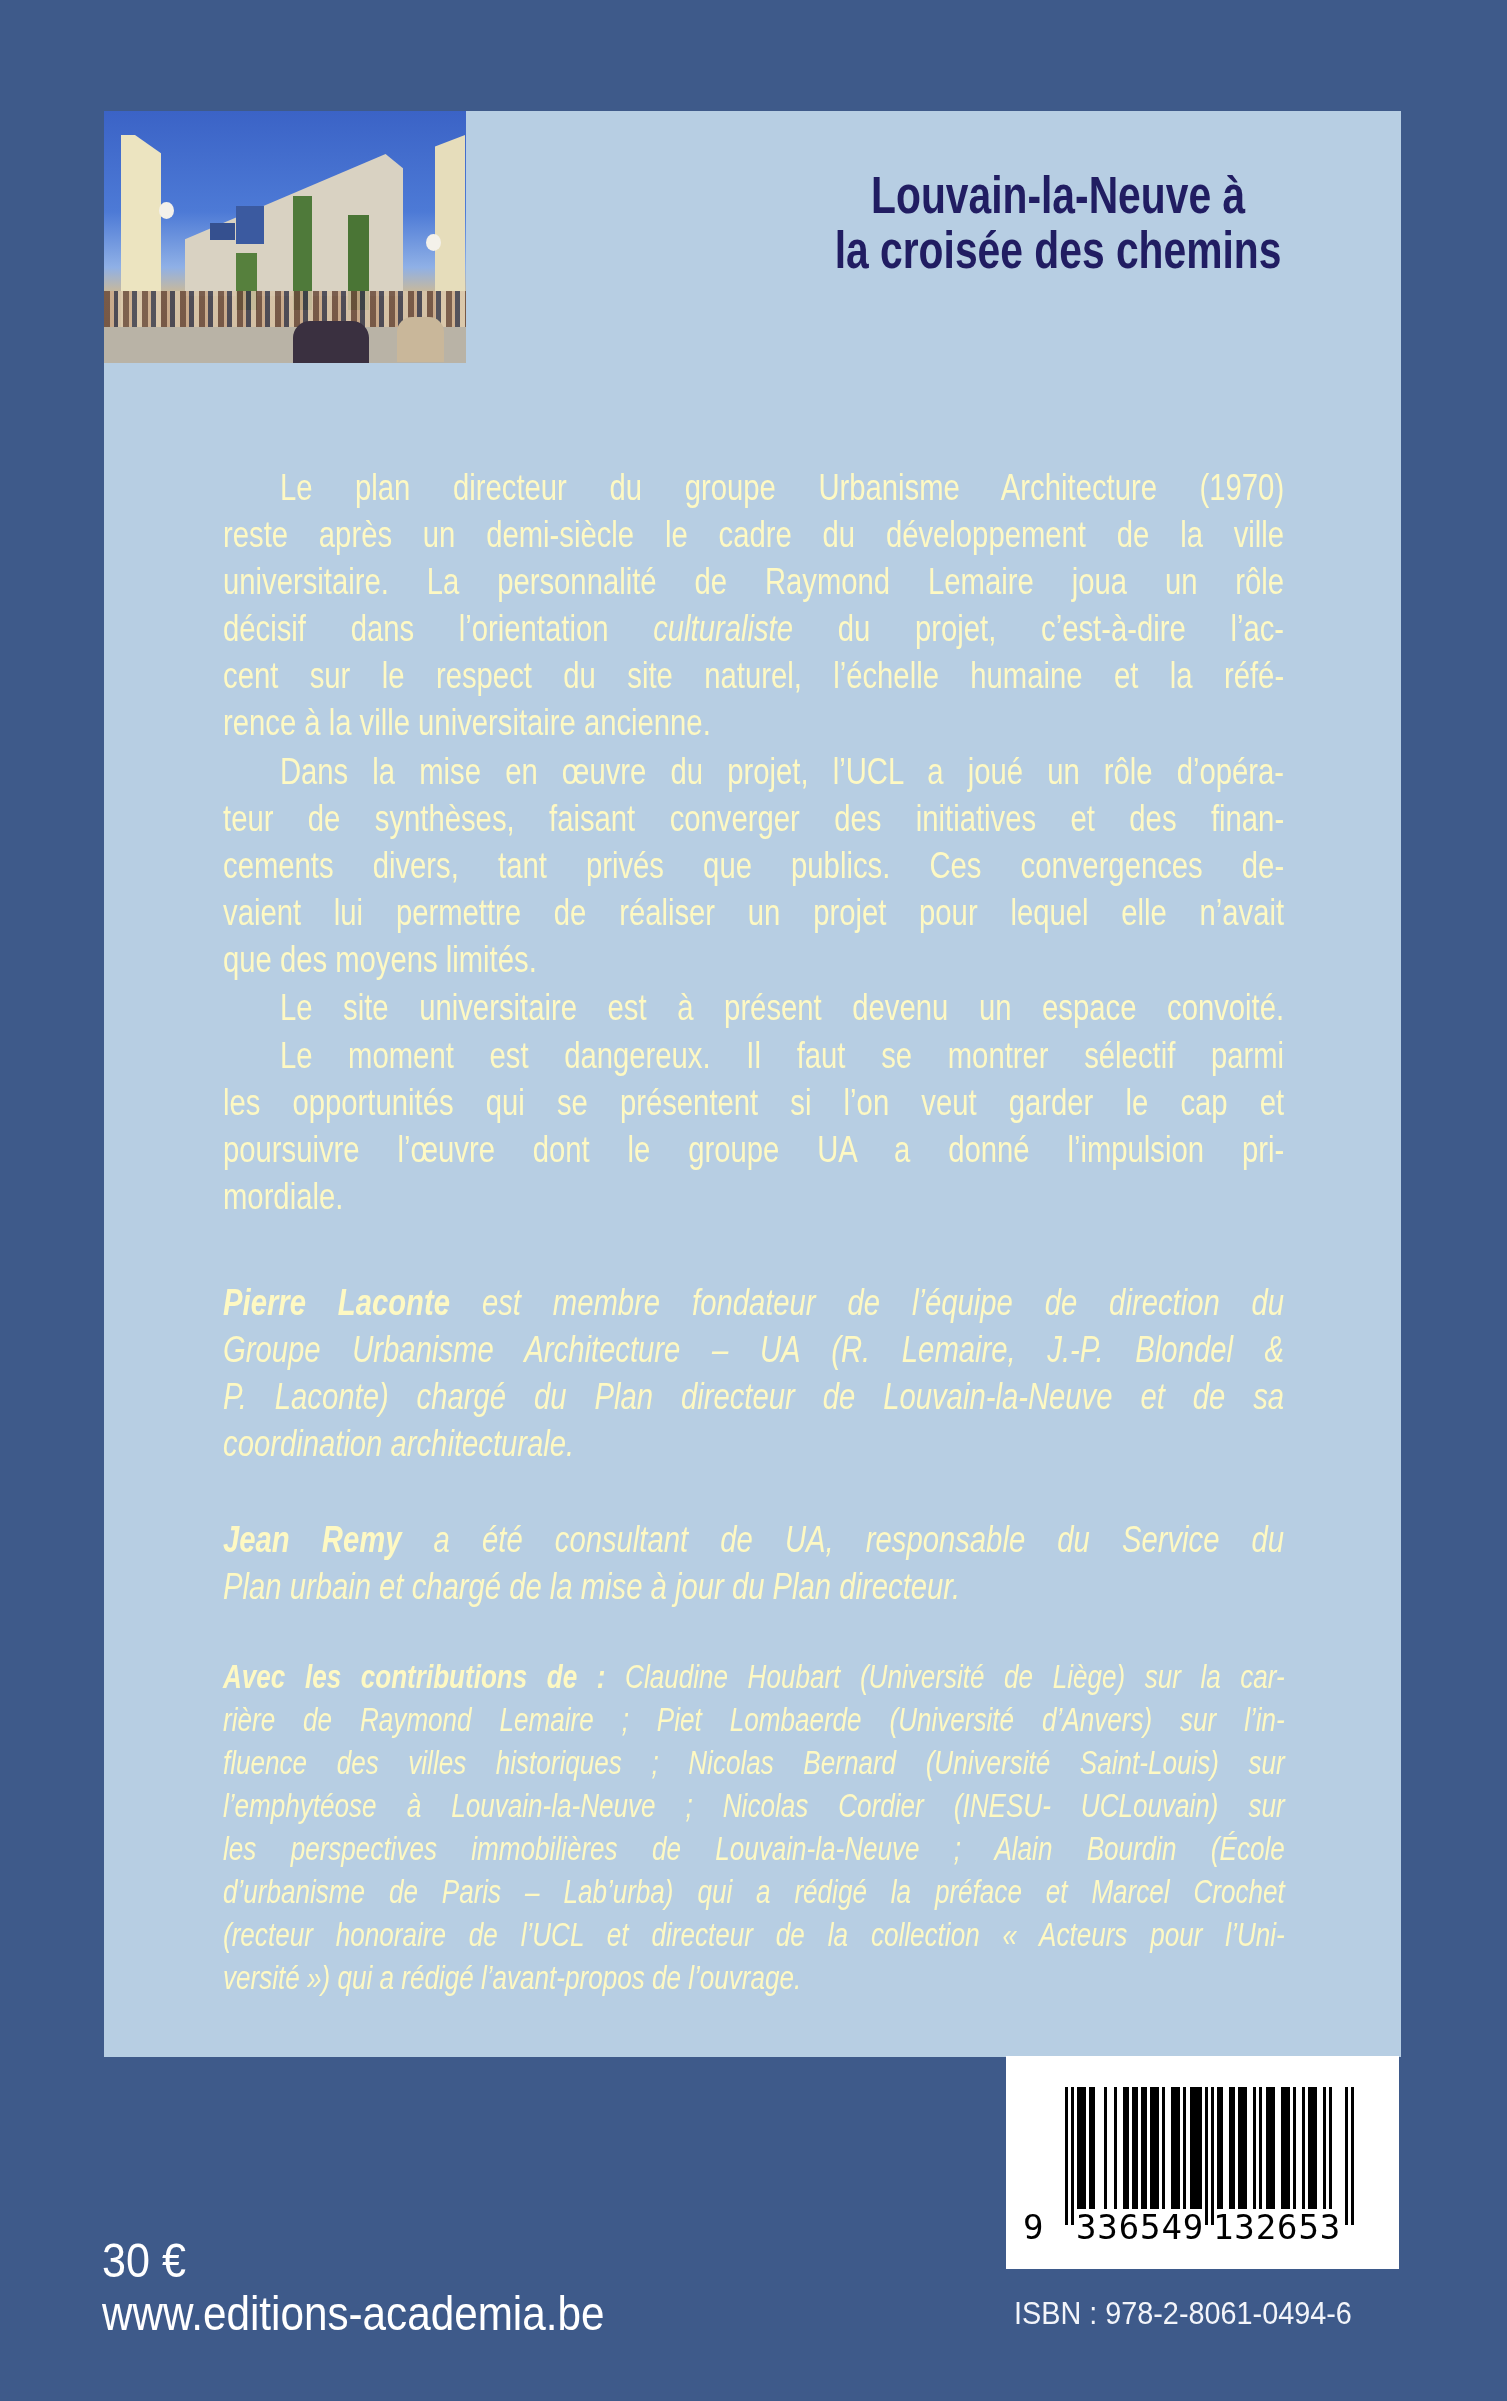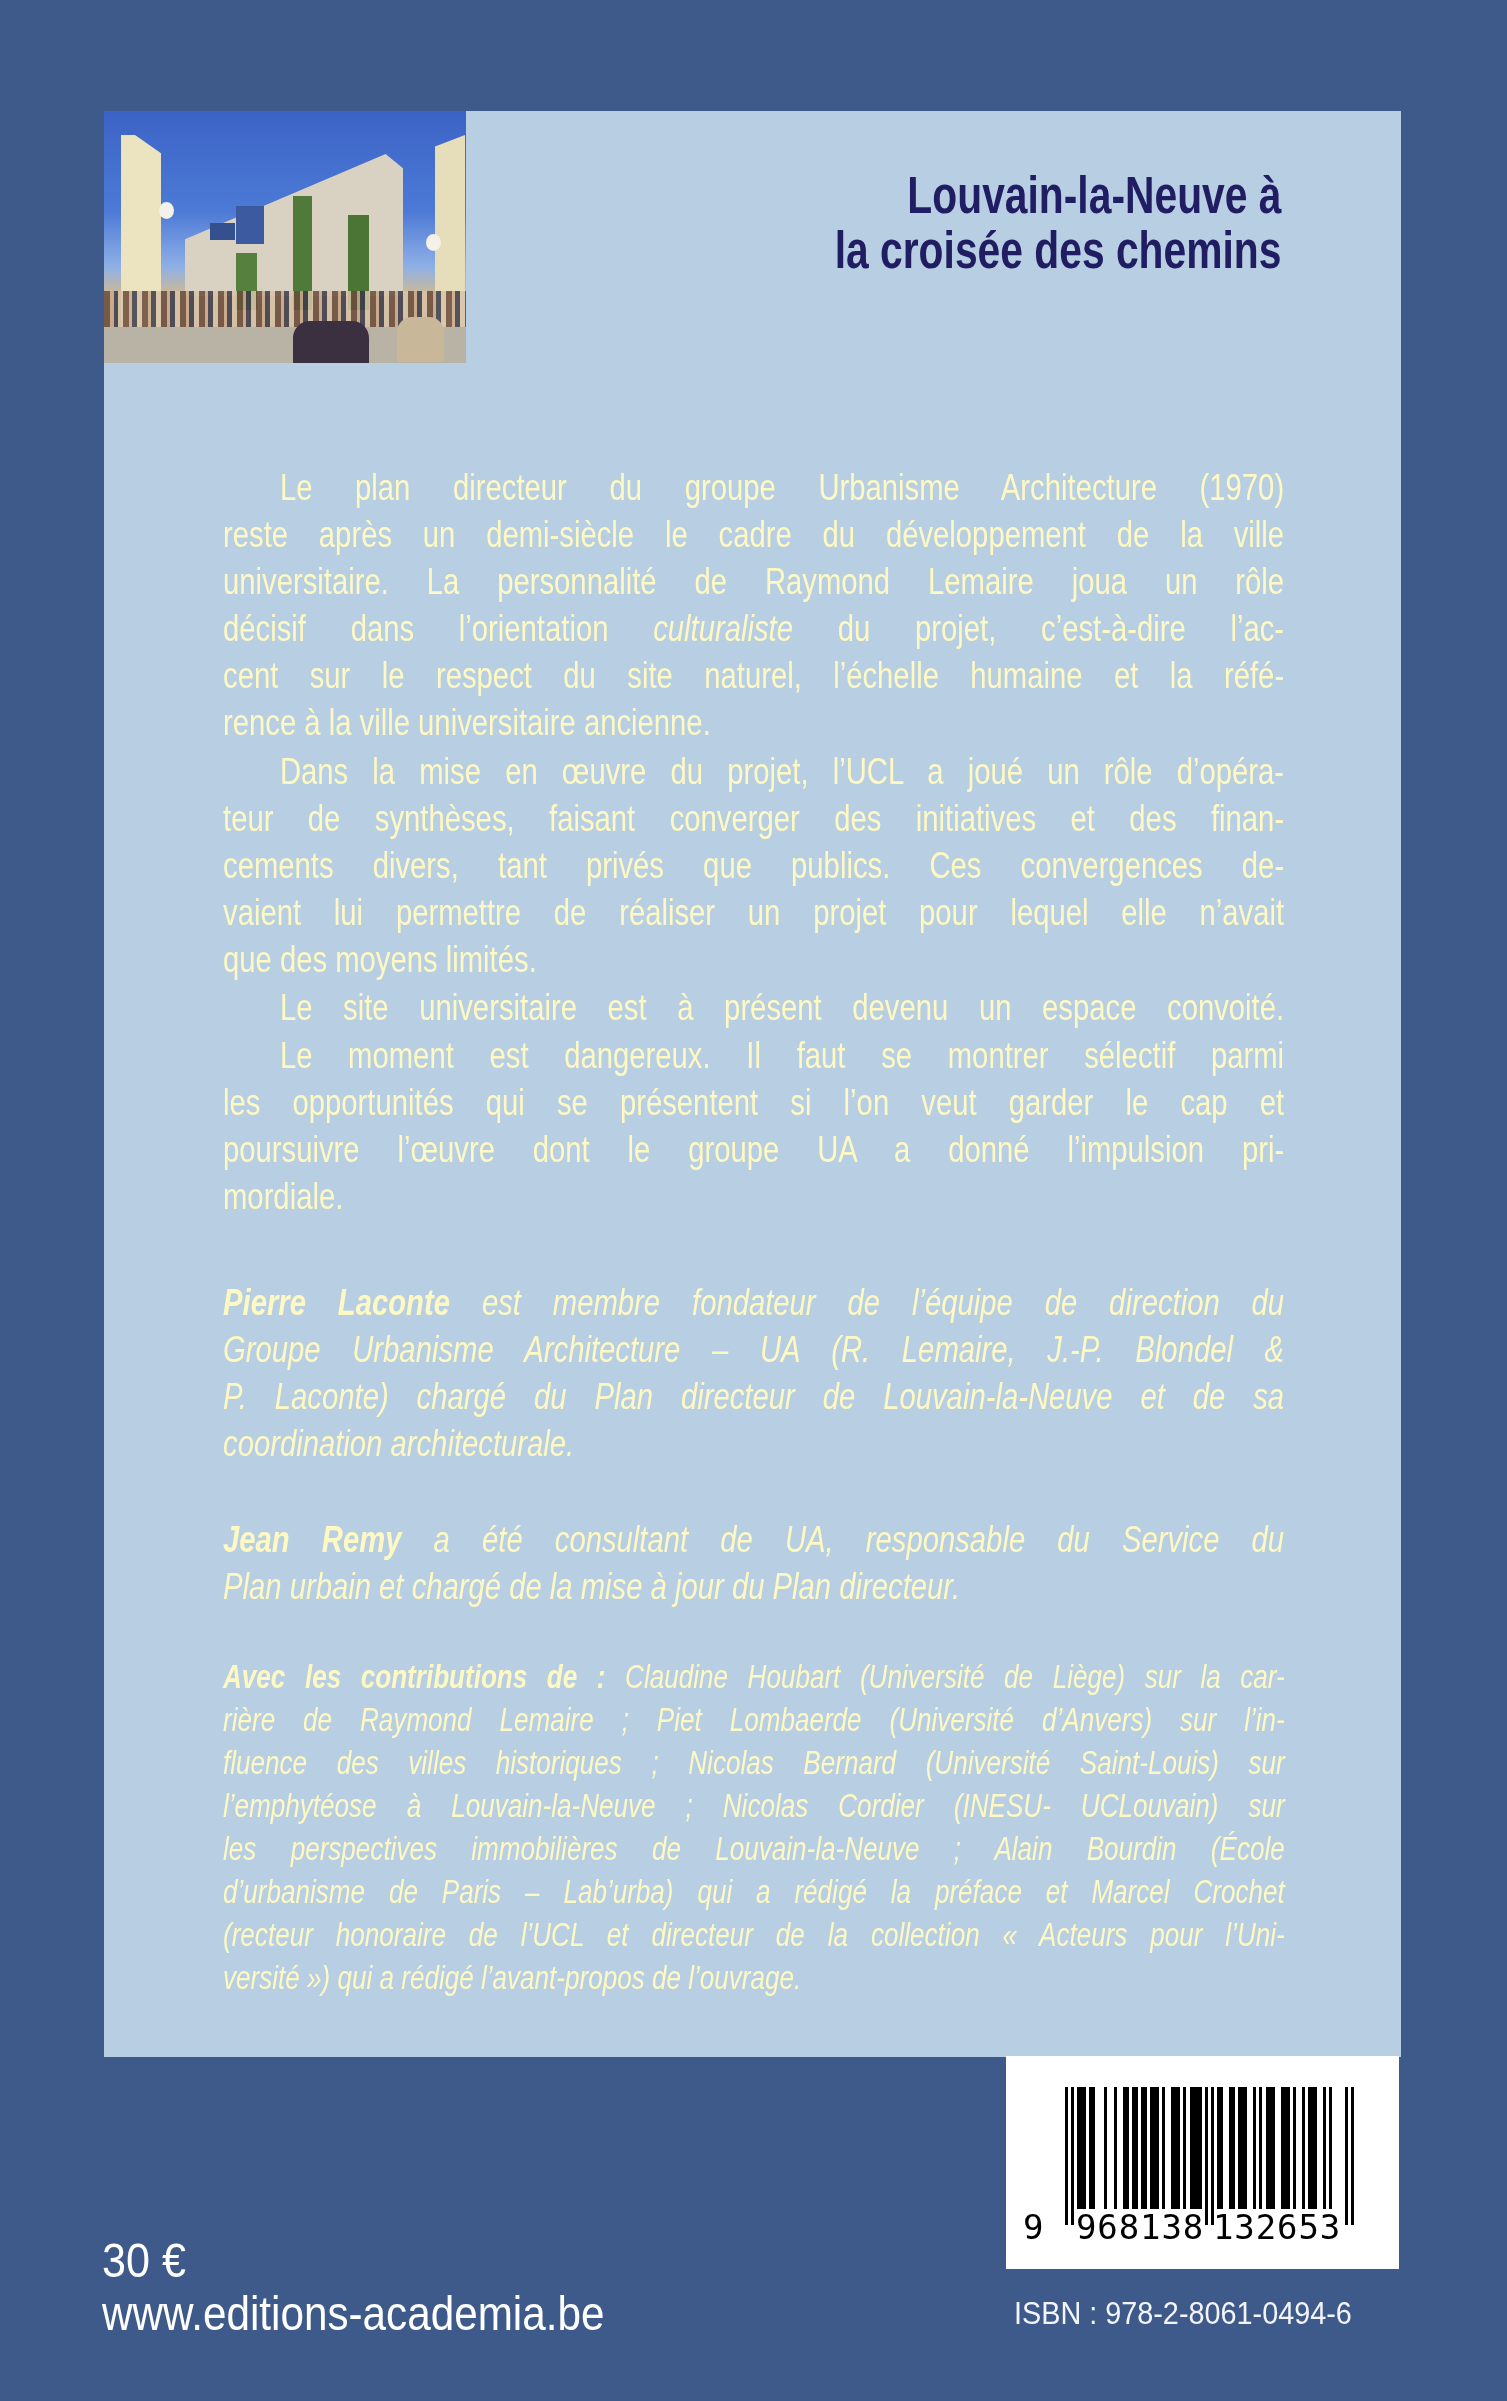--- a/index.html
+++ b/index.html
@@ -31,21 +31,21 @@
   .photo .pillarR { position:absolute; left:331px; top:24px; width:30px; height:228px; background:#e6ddbb; clip-path: polygon(0 5%, 100% 0, 100% 100%, 0 100%); }
   .photo .lampL { position:absolute; left:55px; top:91px; width:15px; height:17px; border-radius:50%; background:#f4f1ea; }
   .photo .lampR { position:absolute; left:322px; top:123px; width:15px; height:17px; border-radius:50%; background:#f4f1ea; }
   .photo .crowd { position:absolute; left:0; top:180px; width:362px; height:43px;
     background: repeating-linear-gradient(90deg, #6a4a3a 0 5.7px, #caa98a 5.7px 9.5px, #3a3a4a 9.5px 14px, #d8c4a8 14px 19px); opacity:0.85; }
   .photo .wall { position:absolute; left:0; top:216px; width:362px; height:36px; background:#b9b3a6; }
   .photo .people { position:absolute; left:189px; top:210px; width:76px; height:42px; background:#3a3040; border-radius: 17px 17px 0 0; }
   .photo .people2 { position:absolute; left:293px; top:206px; width:47px; height:45px; background:#c9b79a; border-radius: 15px 15px 0 0; }
 
   .title {
-    position: absolute; right: 227px; top: 168px; text-align: right;
+    position: absolute; right: 227px; top: 168px; text-align: center;
     color: #211d62; font-weight: bold; font-size: 51px; line-height: 55px;
   }
   .title .ln { display: block; transform: scaleX(0.80); transform-origin: right center; white-space: nowrap; }
 
   .text-block { position: absolute; left: 223px; width: 1061px; color: #fef9c3; }
   .line {
     position: relative; height: 47px; width: 1306px;
     transform: scaleX(0.8125); transform-origin: left top;
     text-align: justify; text-align-last: justify; white-space: nowrap;
     font-size: 36px; line-height: 47px;
@@ -201,21 +201,21 @@
       <div class="bar" style="left: 243px; width: 3.3px; height: 122px;"></div>
       <div class="bar" style="left: 246px; width: 3.3px; height: 122px;"></div>
       <div class="bar" style="left: 249px; width: 3.3px; height: 122px;"></div>
       <div class="bar" style="left: 258px; width: 3.3px; height: 122px;"></div>
       <div class="bar" style="left: 264px; width: 3.3px; height: 122px;"></div>
       <div class="bar" style="left: 280px; width: 3.3px; height: 138px;"></div>
       <div class="bar" style="left: 286px; width: 3.3px; height: 138px;"></div>
     </div>
   <div class="bc-digits">
     <span style="left:17px">9</span>
-    <span style="left:70px; letter-spacing:0.9px">968138</span>
+    <span style="left:70px; letter-spacing:0.9px">336549</span>
     <span style="left:207px; letter-spacing:0.9px">132653</span>
   </div>
 </div>
 
 <div class="isbn"><span class="sc"><span>ISBN :</span> <span>978-2-8061-0494-6</span></span></div>
 
 <div class="price"><span class="sc">30 €</span></div>
 <div class="url"><span class="sc">www.editions-academia.be</span></div>
 
 

